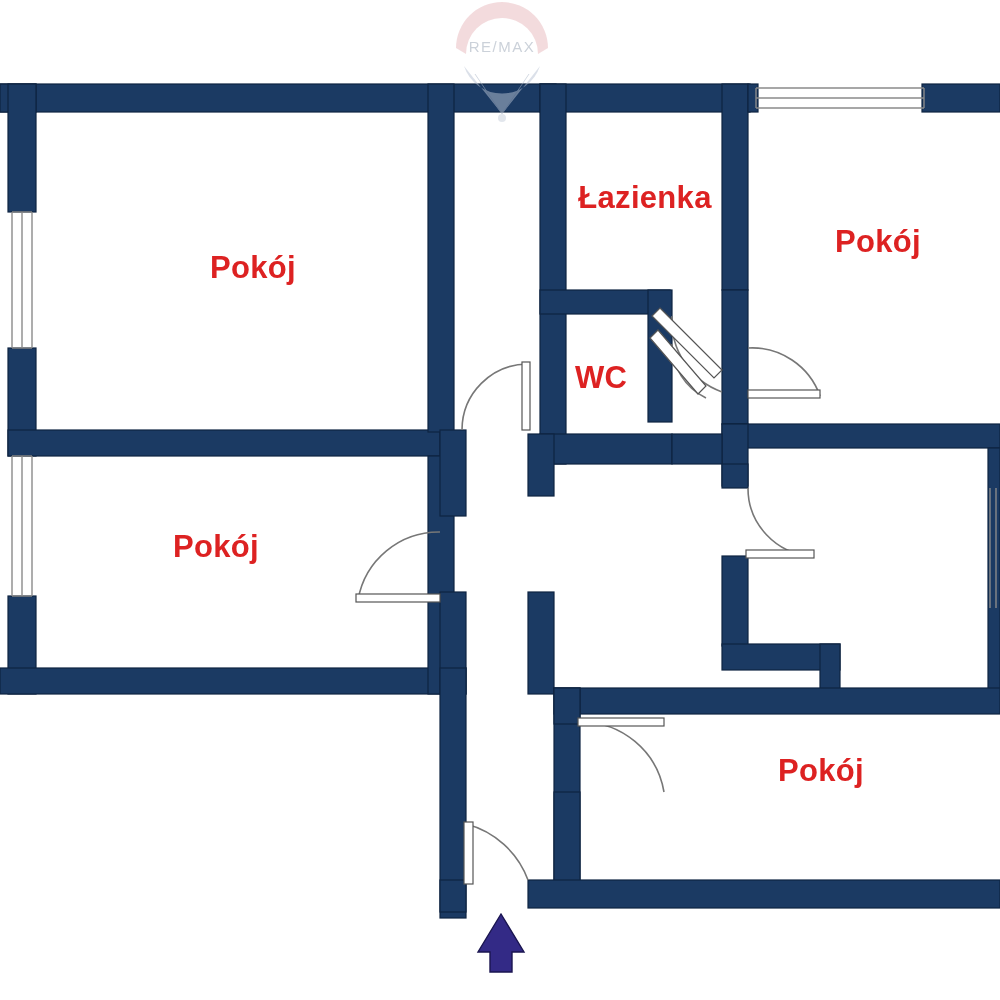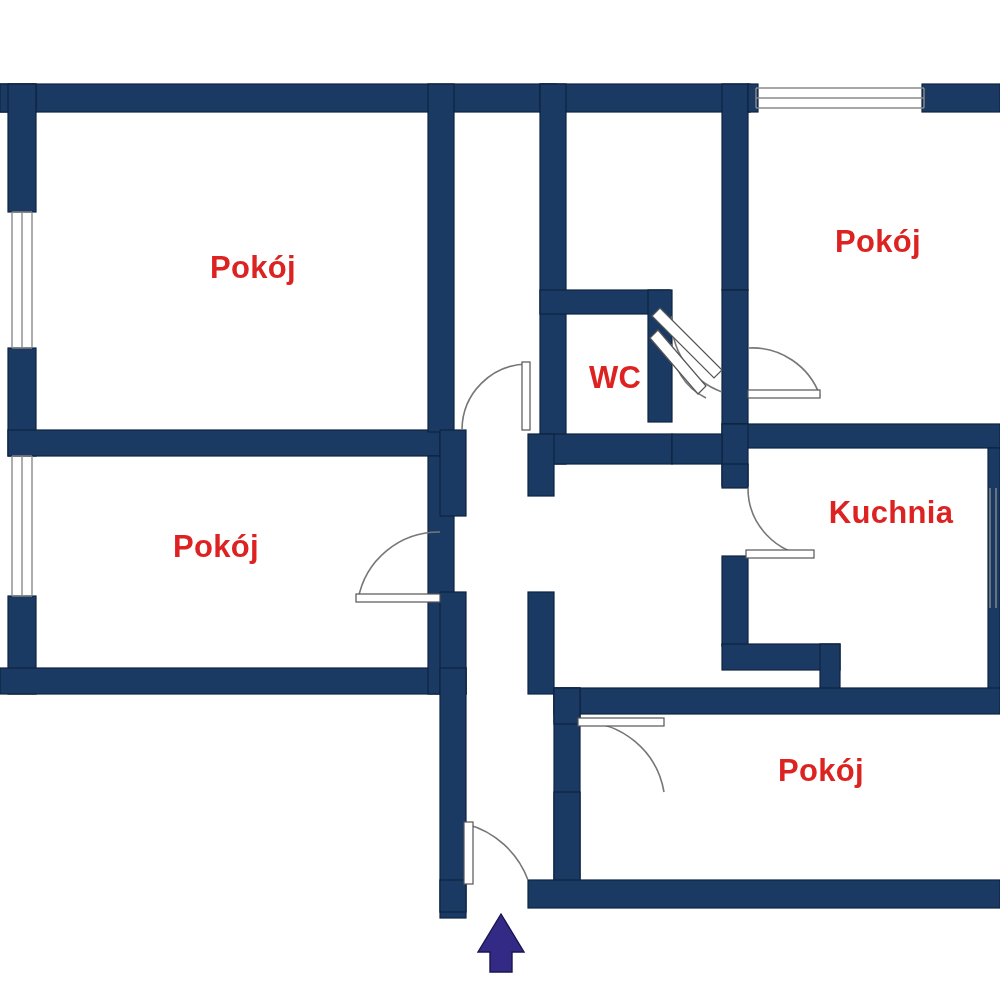--- a/index.html
+++ b/index.html
@@ -188,28 +188,37 @@
 
       <path d="M 466 824 A 90 90 0 0 1 528 880" stroke="#777777" stroke-width="1.6"></path>
       <rect x="464" y="822" width="9" height="62" fill="#ffffff" stroke="#555555" stroke-width="1.2"></rect>
     </g>
 
     <g id="entry-arrow">
       <path d="M 501 914 L 524 952 L 512 952 L 512 972 L 490 972 L 490 952 L 478 952 Z" fill="#332a86" stroke="#1a1550" stroke-width="1.4"></path>
     </g>
   </svg>
 
+  <div class="watermark" style="left:502px; top:2px; width:120px; height:120px;">
+    <svg width="120" height="120" viewBox="0 0 120 120" xmlns="http://www.w3.org/2000/svg">
+      <path d="M 14 46 A 46 46 0 0 1 106 46 L 96 52 A 36 36 0 0 0 24 52 Z" fill="#e8b9bd"></path>
+      <path d="M 22 64 A 40 40 0 0 0 98 64 L 60 112 Z" fill="#b9c3d4"></path>
+      <path d="M 33 72 L 60 112 L 87 72" fill="none" stroke="#a8b4c6" stroke-width="1"></path>
+      <circle cx="60" cy="116" r="4" fill="#c6cedb"></circle>
+    </svg>
+    <div class="wm-text">RE/MAX</div>
+  </div>
 
   <div class="room-label" style="left:253px; top:268px; font-size:31px;">Pokój</div>
 
   <div class="room-label" style="left:216px; top:547px; font-size:31px;">Pokój</div>
 
-
-  <div class="room-label" style="left:601px; top:378px; font-size:31px;margin-left:14px;">WC</div>
+  <div class="room-label" style="left:645px; top:198px; font-size:31px;">Łazienka</div>
+
+  <div class="room-label" style="left:601px; top:378px; font-size:31px;">WC</div>
 
   <div class="room-label" style="left:878px; top:242px; font-size:31px;">Pokój</div>
 
-  <div class="room-label" style="left:891px; top:513px; font-size:31px;">Kuchnia</div>
 
 
   <div class="room-label" style="left:821px; top:771px; font-size:31px;">Pokój</div>
 
 </div>
 
 </body></html>

